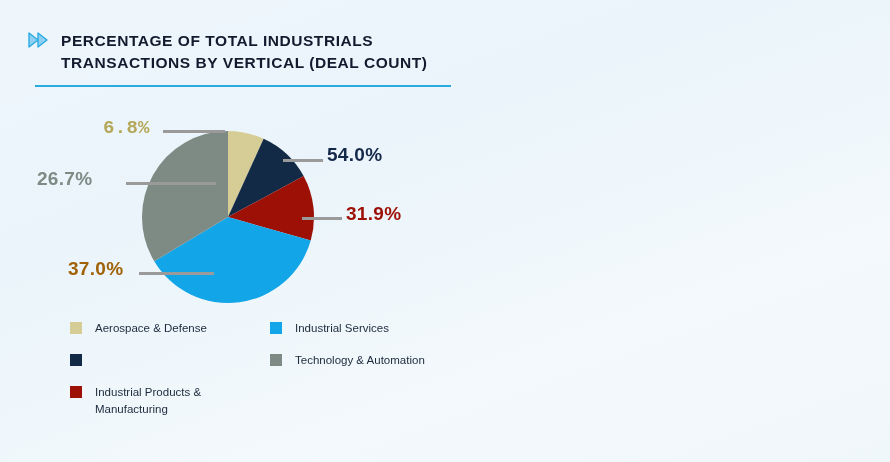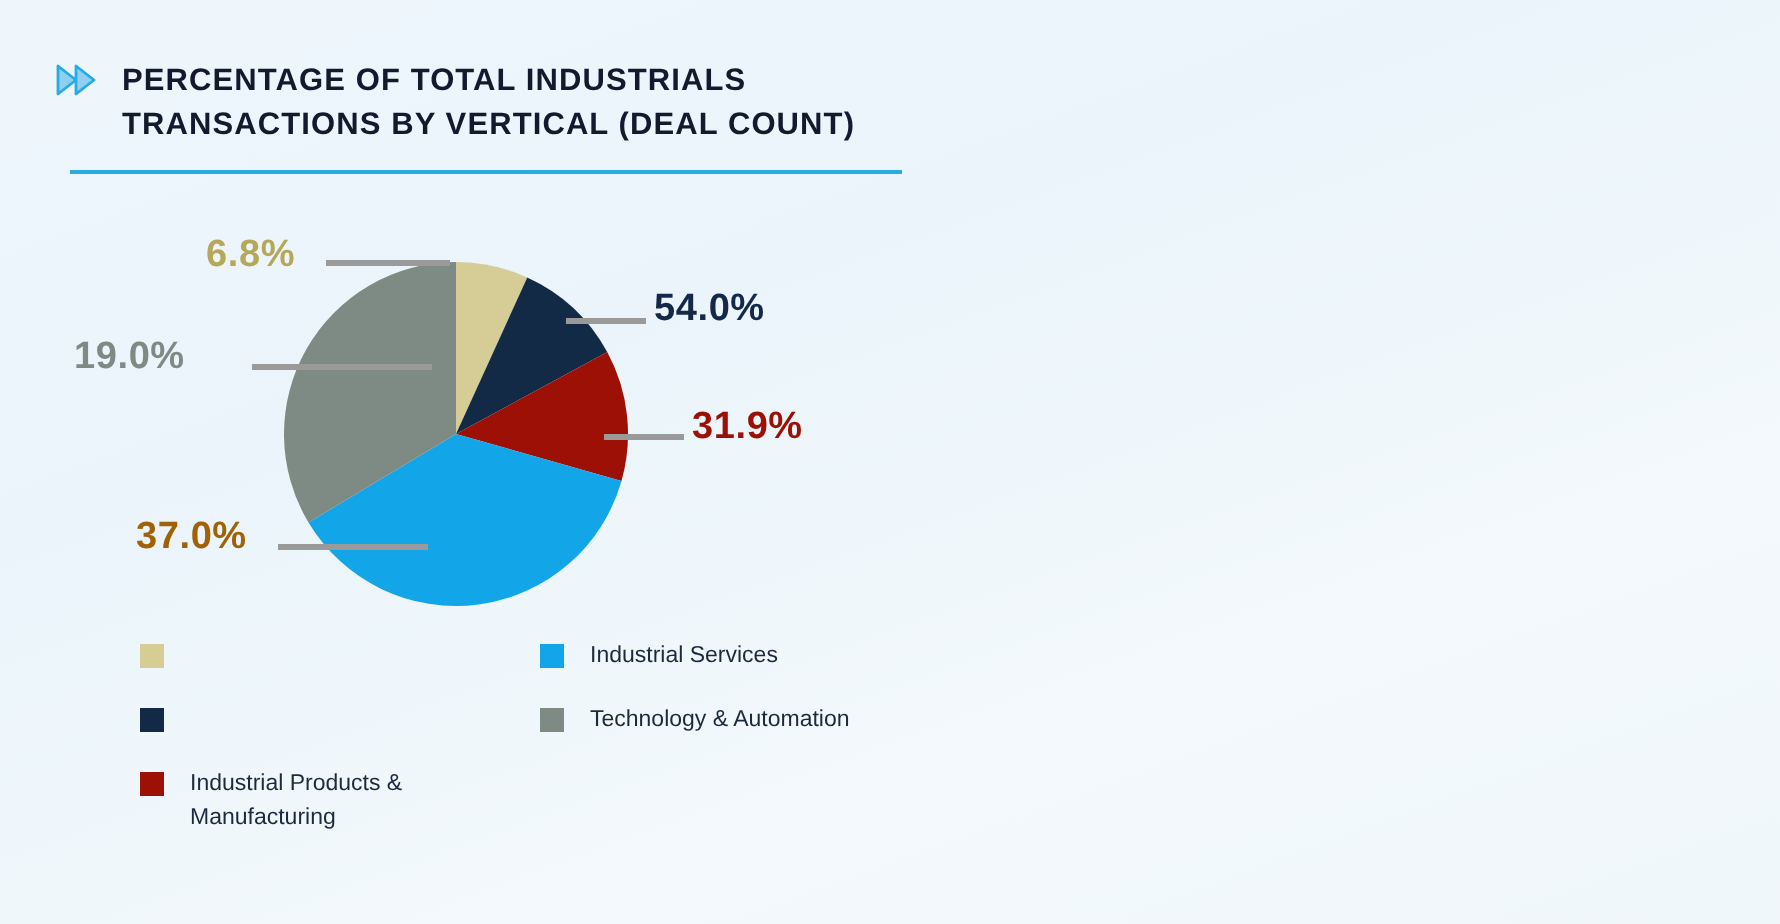--- a/index.html
+++ b/index.html
@@ -91,36 +91,37 @@
     <svg id="pie-svg" width="462" height="320">
       <g id="pie-slices">
           <path d="M 228 217 L 228 131 A 86 86 0 0 1 263.63629996542244 138.73088652109038 Z" fill="#d6cd96"></path>
           <path d="M 228 217 L 263.63629996542244 138.73088652109038 A 86 86 0 0 1 303.62120267638784 176.04351448455725 Z" fill="#132a47"></path>
           <path d="M 228 217 L 303.62120267638784 176.04351448455725 A 86 86 0 0 1 310.73437975640337 240.47386645448998 Z" fill="#9c1006"></path>
           <path d="M 228 217 L 310.73437975640337 240.47386645448998 A 86 86 0 0 1 154.2527075673459 261.2417999052096 Z" fill="#12a5e8"></path>
           <path d="M 228 217 L 154.2527075673459 261.2417999052096 A 86 86 0 0 1 227.99999999999997 131 Z" fill="#7d8b84"></path>
         </g>
     </svg>
     <div id="pie-labels">
-        <div class="pct-label" style="left: 103px; top: 117px; color: rgb(181, 168, 90);">6.8%</div>
+        <div class="pct-label" style="left: 103px; top: 117px; color: rgb(181, 168, 90); font-family: Liberation Mono, monospace;">6.8%</div>
         <div class="leader" style="left: 163px; top: 130px; width: 62px;"></div>
         <div class="pct-label" style="left: 327px; top: 144px; color: rgb(20, 41, 74);">54.0%</div>
         <div class="leader" style="left: 283px; top: 159px; width: 40px;"></div>
         <div class="pct-label" style="left: 346px; top: 203px; color: rgb(156, 16, 6);">31.9%</div>
         <div class="leader" style="left: 302px; top: 217px; width: 40px;"></div>
         <div class="pct-label" style="left: 68px; top: 258px; color: #a16207;">37.0%</div>
         <div class="leader" style="left: 139px; top: 272px; width: 75px;"></div>
-        <div class="pct-label" style="left: 37px; top: 168px; color: rgb(125, 139, 132);">19.0%</div>
+        <div class="pct-label" style="left: 37px; top: 168px; color: rgb(125, 139, 132);">26.7%</div>
         <div class="leader" style="left: 126px; top: 182px; width: 90px;"></div>
       </div>
   </div>
 
   <div id="legend">
       <div class="leg-item">
         <span class="swatch" style="background: rgb(214, 205, 150);"></span>
+        <span class="leg-text">Aerospace &amp; Defense</span>
       </div>
       <div class="leg-item">
         <span class="swatch" style="background: rgb(18, 165, 232);"></span>
         <span class="leg-text">Industrial Services</span>
       </div>
       <div class="leg-item">
         <span class="swatch" style="background: rgb(19, 42, 71);"></span>
       </div>
       <div class="leg-item">
         <span class="swatch" style="background: rgb(125, 139, 132);"></span>

